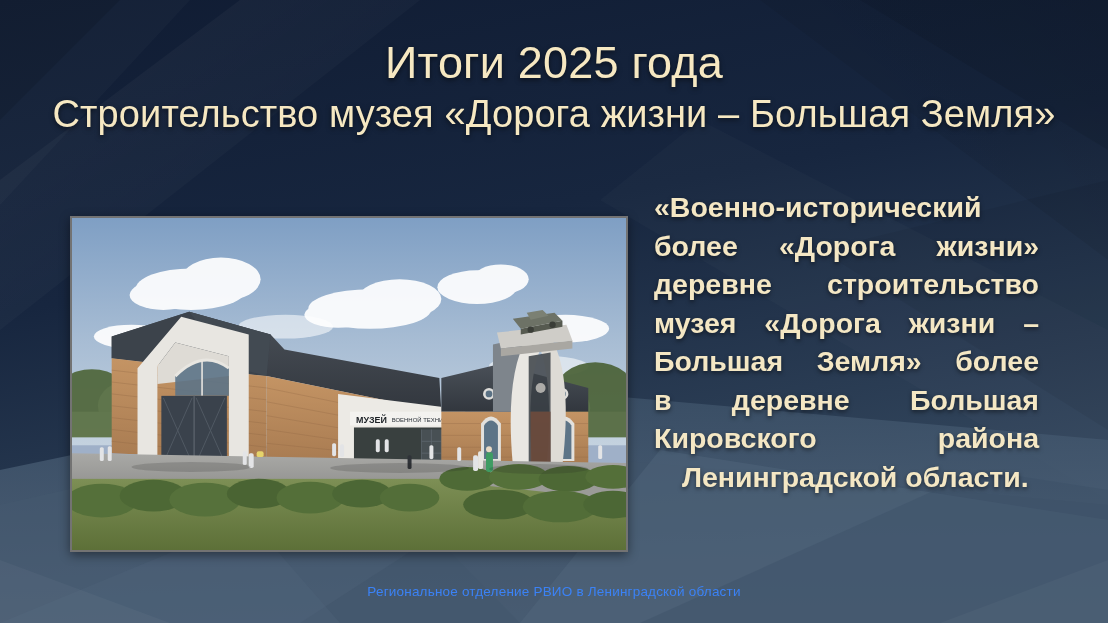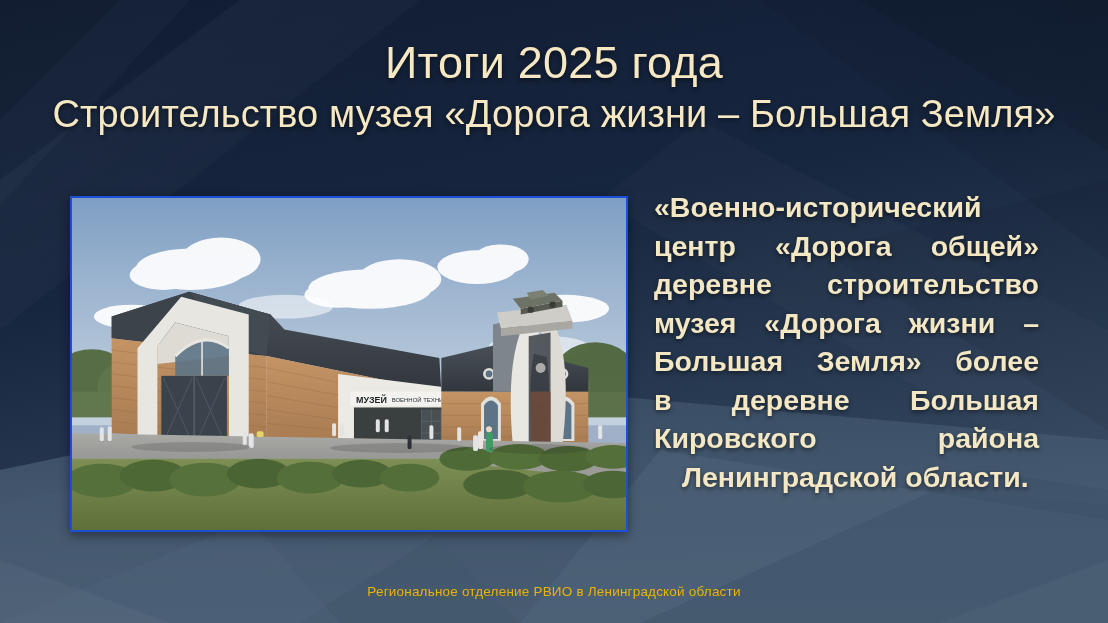--- a/index.html
+++ b/index.html
@@ -56,24 +56,24 @@
     font-weight: 400;
     letter-spacing: 0.1px;
     white-space: nowrap;
     text-shadow: 0 2px 5px rgba(0,0,0,0.55);
   }
 
   
   .render-frame {
     position: absolute;
     left: 70px;
-    top: 196px;
+    top: 216px;
     width: 558px;
     height: 336px;
-    border: 2px solid #1d4ed8;
+    border: 2px solid #737373;
     box-sizing: border-box;
     overflow: hidden;
     background: #9fb0c8;
     z-index: 5;
     box-shadow: 0 3px 10px rgba(0,0,0,0.45);
   }
   .render-svg {
     display: block;
     width: 100%;
     height: 100%;
@@ -108,21 +108,21 @@
   
   .footer {
     position: absolute;
     left: 0;
     bottom: 22px;
     width: 1108px;
     text-align: center;
     z-index: 6;
     font-size: 13.5px;
     line-height: 18px;
-    color: #eab308;
+    color: #3b82f6;
     letter-spacing: 0.2px;
   }
 </style>
 </head>
 <body>
 
 <div class="slide">
 
   <svg class="bg-layer" viewBox="0 0 1108 623" preserveAspectRatio="none">
     <defs>
@@ -370,21 +370,21 @@
       <g opacity="0.18" fill="#222">
         <ellipse cx="120" cy="252" rx="60" ry="5"></ellipse>
         <ellipse cx="330" cy="253" rx="70" ry="5"></ellipse>
         <ellipse cx="470" cy="254" rx="50" ry="5"></ellipse>
       </g>
     </svg>
   </div>
 
   <div class="body-text">
     <div>«Военно-исторический</div>
-    <div>центр «Дорога общей»</div>
+    <div>более «Дорога жизни»</div>
     <div>деревне строительство</div>
     <div>музея «Дорога жизни –</div>
     <div>Большая Земля» более</div>
     <div>в деревне Большая</div>
     <div>Кировского района</div>
     <div class="tail">Ленинградской области.</div>
   </div>
 
   <div class="footer">
     <span>Региональное отделение РВИО в Ленинградской области</span>

